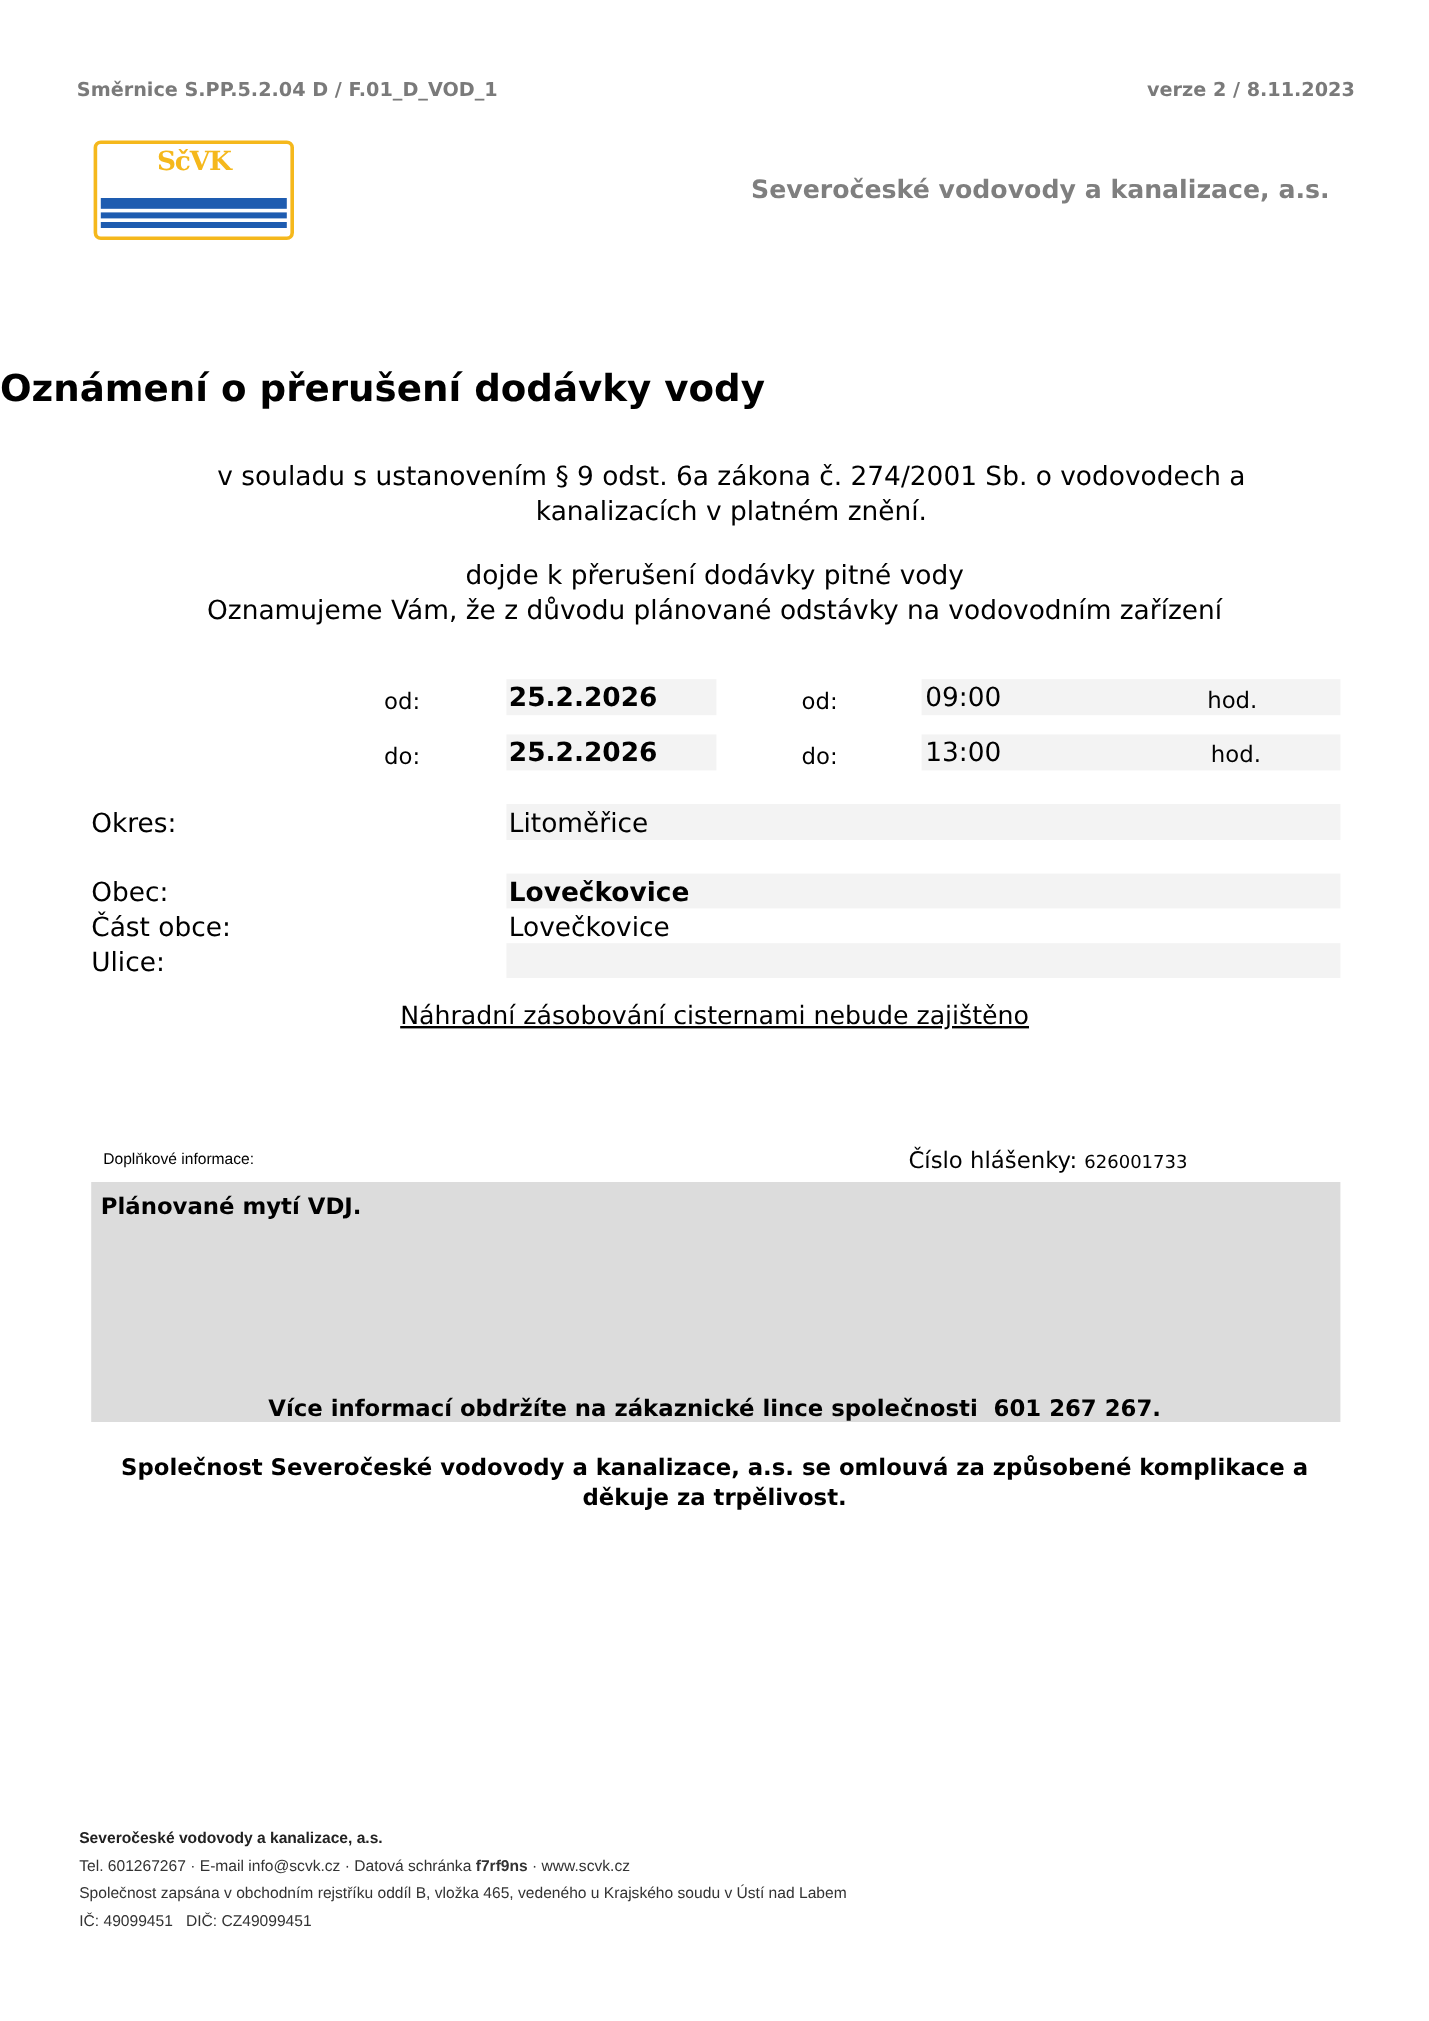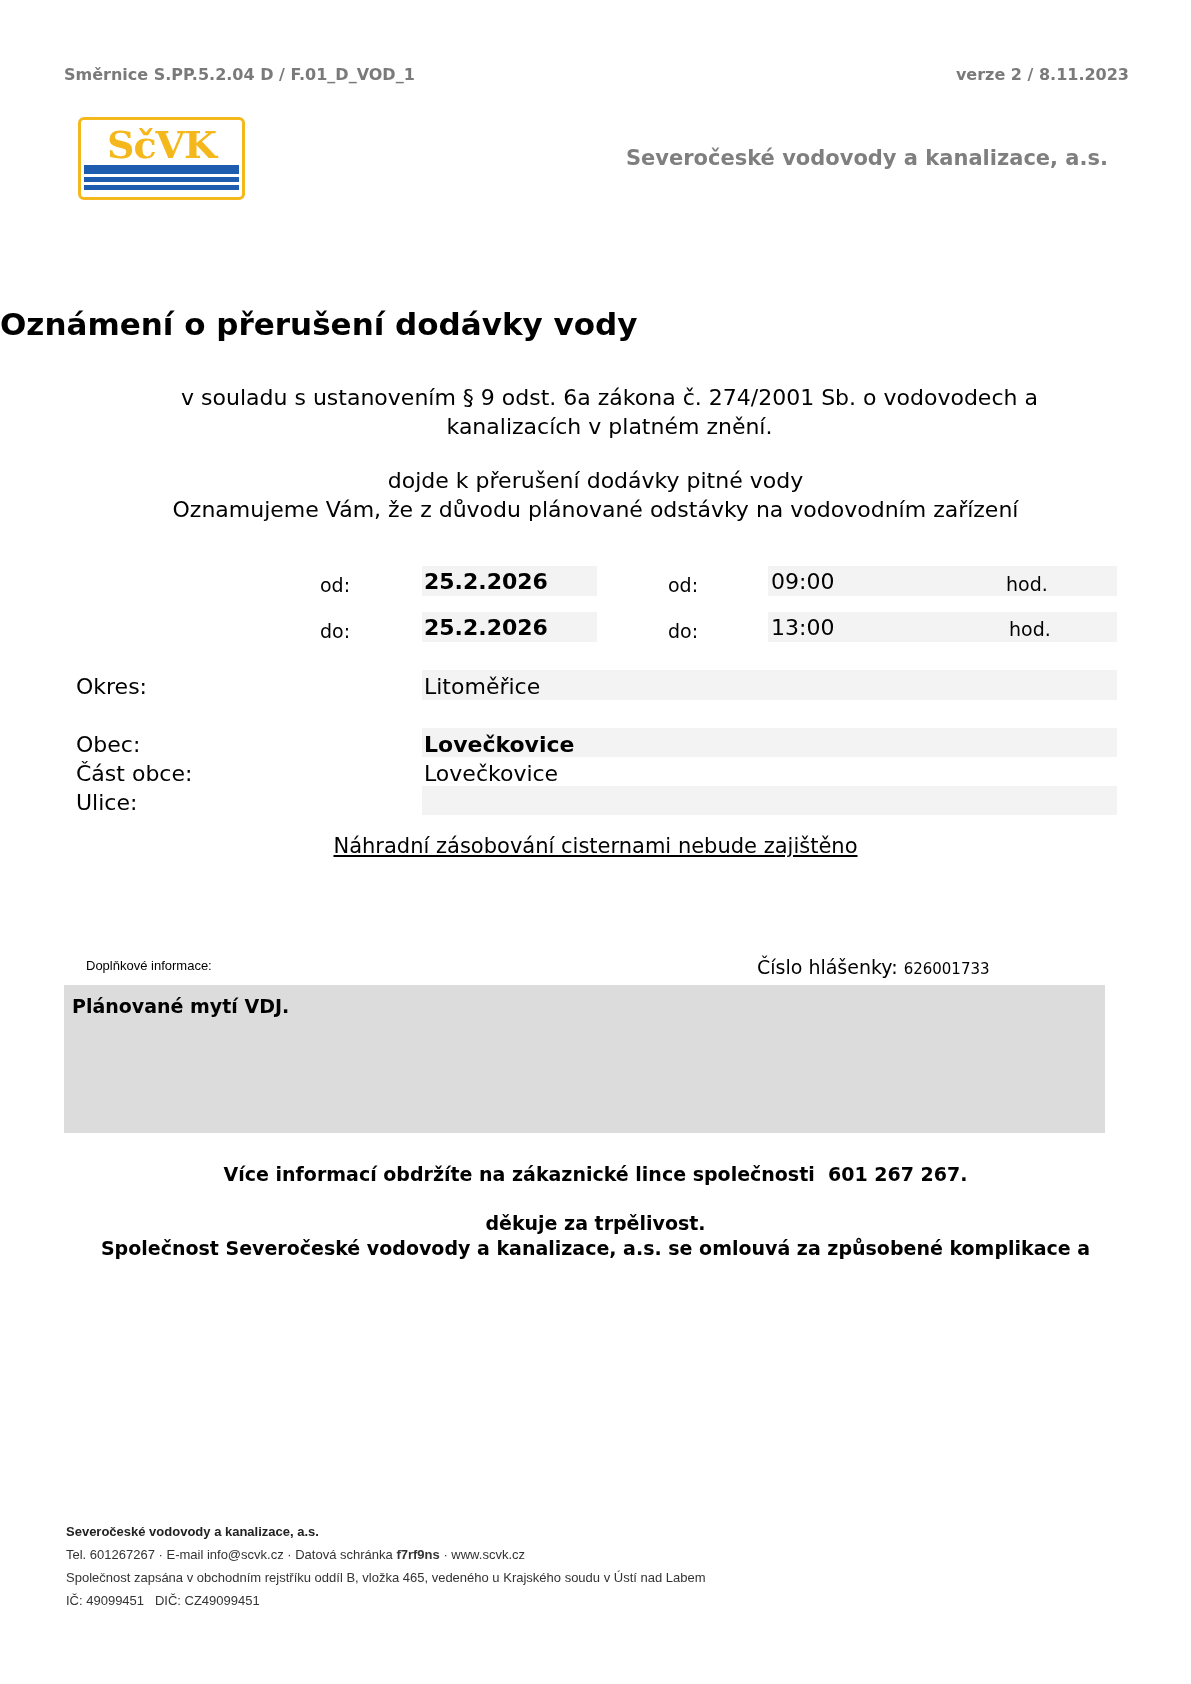--- a/index.html
+++ b/index.html
@@ -4,32 +4,32 @@
 <style>
   html, body { margin:0; padding:0; background:#ffffff; }
   body { width:1191px; height:1684px; position:relative; overflow:hidden;
          font-family:"DejaVu Sans", sans-serif; color:#000; }
   .abs { position:absolute; }
   .hdr { font-family:"DejaVu Sans", sans-serif; font-weight:bold; font-size:16px; color:#7a7a7a; top:45px;margin-top:20px; }
   .company { font-weight:bold; font-size:21px; color:#7f7f7f; top:146px; right:83px; }
   .logo { left:78px; top:117px; width:167px; height:83px; box-sizing:border-box;
           border:3px solid #f5b81c; border-radius:6px; background:#fff; overflow:hidden; }
   .logo-text { position:absolute; left:0; right:0; top:2px; text-align:center;
-               font-family:"DejaVu Serif", serif; font-weight:bold; font-size:38px; color:#f5b81c; letter-spacing:-1px; }
+               font-family:"DejaVu Serif", serif; font-weight:bold; font-size:22px; color:#f5b81c; letter-spacing:-1px; }
   .logo-stripes { position:absolute; left:3px; right:3px; top:45px; height:30px; }
   .logo-stripes div { height:5px; background:#1e5cb0; margin-bottom:3px; }
   .logo-stripes div.first { height:9px; }
   .title { left:0; right:0; top:306px; font-weight:bold; font-size:31px; }
   .para { left:0; right:0; text-align:center; font-size:22px; line-height:29px; }
   .lbl { font-size:19px; }
   .box { background:#f3f3f3; }
   .val { font-size:22px; }
   .bold { font-weight:bold; }
   .under { text-decoration:underline; }
-  .info-box { left:64px; top:985px; width:1041px; height:148px; background:#dcdcdc; }
+  .info-box { left:76px; top:985px; width:1041px; height:200px; background:#dcdcdc; }
   .footer { font-family:"Liberation Sans", sans-serif; font-size:13px; color:#333; left:66px; }
 </style>
 </head>
 <body>
 
 <div class="abs hdr" style="left:64px;">Směrnice S.PP.5.2.04 D / F.01_D_VOD_1</div>
 <div class="abs hdr" style="right:62px;">verze 2 / 8.11.2023</div>
 
 <div class="abs logo">
   <div class="logo-text">SčVK</div>
@@ -89,22 +89,22 @@
 <div class="abs" style="left:757px; top:956px; font-size:19px;">
   <span>Číslo hlášenky:</span>
   <span style="font-size:15px;">626001733</span>
 </div>
 <div class="abs info-box">
   <div style="padding:10px 8px; font-weight:bold; font-size:19px;">Plánované mytí VDJ.</div>
 </div>
 
 <div class="abs" style="left:0; right:0; top:1163px; text-align:center; font-weight:bold; font-size:19px; white-space:pre;">Více informací obdržíte na zákaznické lince společnosti  601 267 267.</div>
 <div class="abs" style="left:0; right:0; top:1211px; text-align:center; font-weight:bold; font-size:19px; line-height:25px;">
+  <div>Společnost Severočeské vodovody a kanalizace, a.s. se omlouvá za způsobené komplikace a</div>
   <div>děkuje za trpělivost.</div>
-  <div>Společnost Severočeské vodovody a kanalizace, a.s. se omlouvá za způsobené komplikace a</div>
 </div>
 
 <div class="abs footer" style="top:1524px; font-weight:bold; color:#222;">Severočeské vodovody a kanalizace, a.s.</div>
 <div class="abs footer" style="top:1547px;">
   <span>Tel. 601267267 · E-mail info@scvk.cz · Datová schránka </span><b>f7rf9ns</b><span> · www.scvk.cz</span>
 </div>
 <div class="abs footer" style="top:1570px;">Společnost zapsána v obchodním rejstříku oddíl B, vložka 465, vedeného u Krajského soudu v Ústí nad Labem</div>
 <div class="abs footer" style="top:1593px; white-space:pre;">IČ: 49099451   DIČ: CZ49099451</div>
 
 </body></html>

